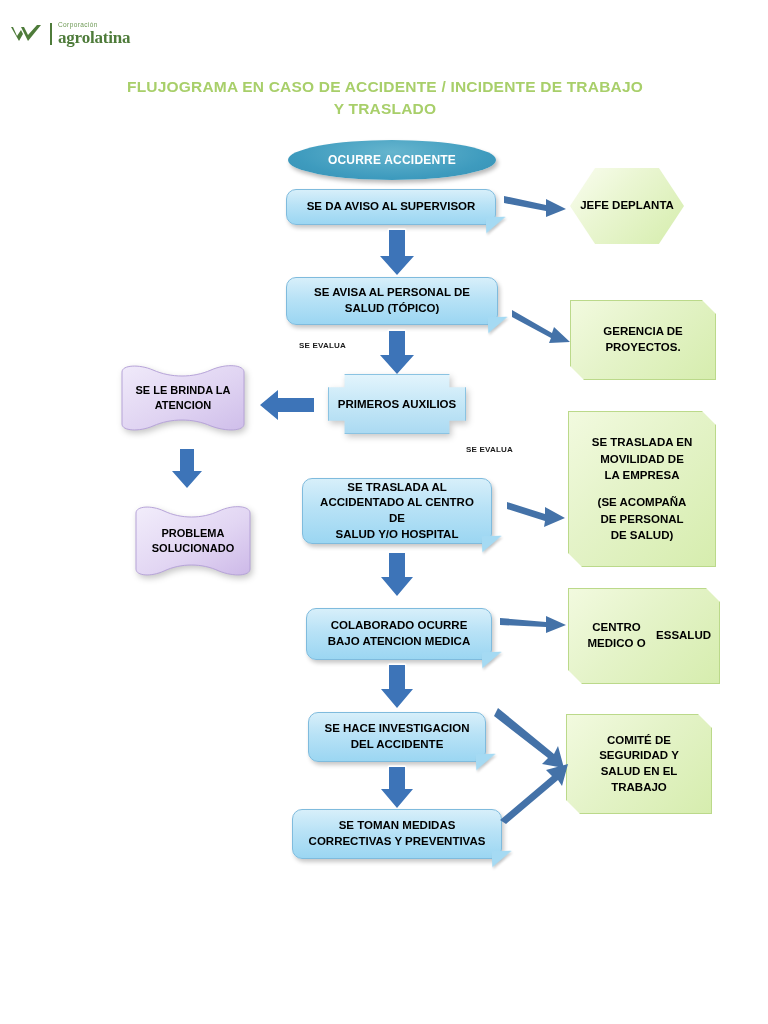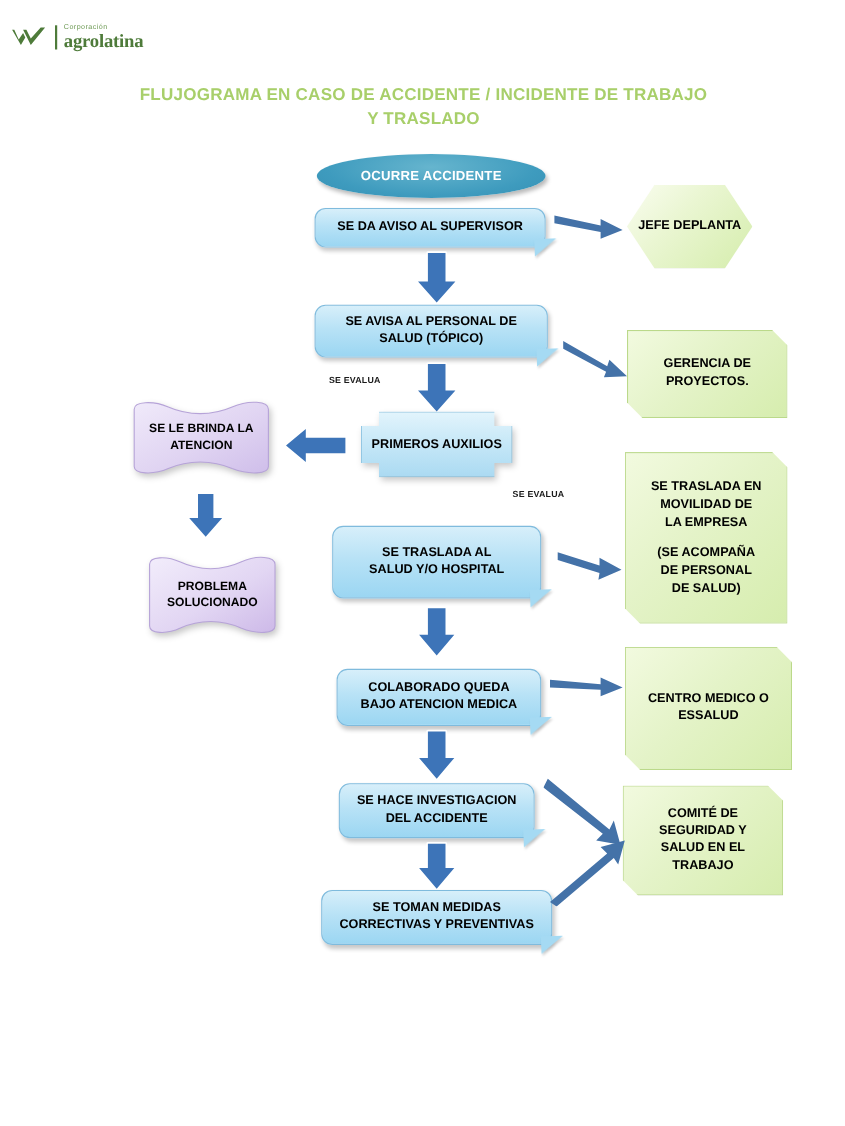--- a/index.html
+++ b/index.html
@@ -328,44 +328,45 @@
   <span>MOVILIDAD DE</span>
   <span>LA EMPRESA</span>
   <span style="height:10px;"></span>
   <span>(SE ACOMPAÑA</span>
   <span>DE PERSONAL</span>
   <span>DE SALUD)</span>
 </div>
 
 <div class="node bubble" style="left:302px; top:478px; width:190px; height:66px; flex-direction:column;border-radius:10px;">
   <span>SE TRASLADA AL</span>
+  <span>ACCIDENTADO AL CENTRO DE</span>
   <span>SALUD Y/O HOSPITAL</span>
   <span class="tail"></span>
 </div>
 
 <div class="line-arrow" style="left:505px; top:496px;">
   <svg width="66" height="36" viewBox="0 0 66 36">
     <path d="M2 6 L40 18 L40 11 L60 22 L39 31 L40 25 L2 13 Z" fill="#4472A8"></path>
   </svg>
 </div>
 
 <div class="arrow-wrap" style="left:378px; top:551px;">
   <svg width="38" height="48" viewBox="0 0 38 48">
     <path d="M11 2 L27 2 L27 26 L35 26 L19 45 L3 26 L11 26 Z" fill="#3D74B8" stroke="#ffffff" stroke-width="3" stroke-linejoin="round"></path>
     <path d="M11 2 L27 2 L27 26 L35 26 L19 45 L3 26 L11 26 Z" fill="#3D74B8"></path>
   </svg>
 </div>
 
 <div class="node bubble" style="left:306px; top:608px; width:186px; height:52px; flex-direction:column;">
-  <span>COLABORADO QUEDA</span>
+  <span>COLABORADO OCURRE</span>
   <span>BAJO ATENCION MEDICA</span>
   <span class="tail"></span>
 </div>
 
-<div class="node note" style="left:568px; top:588px; width:152px; height:112px; flex-direction:column;">
+<div class="node note" style="left:568px; top:588px; width:152px; height:96px; ">
   <span>CENTRO MEDICO O</span>
   <span>ESSALUD</span>
 </div>
 
 <div class="line-arrow" style="left:498px; top:608px;">
   <svg width="74" height="30" viewBox="0 0 74 30">
     <path d="M2 10 L48 14 L48 8 L68 17 L48 25 L48 19 L2 17 Z" fill="#4472A8"></path>
   </svg>
 </div>
 

